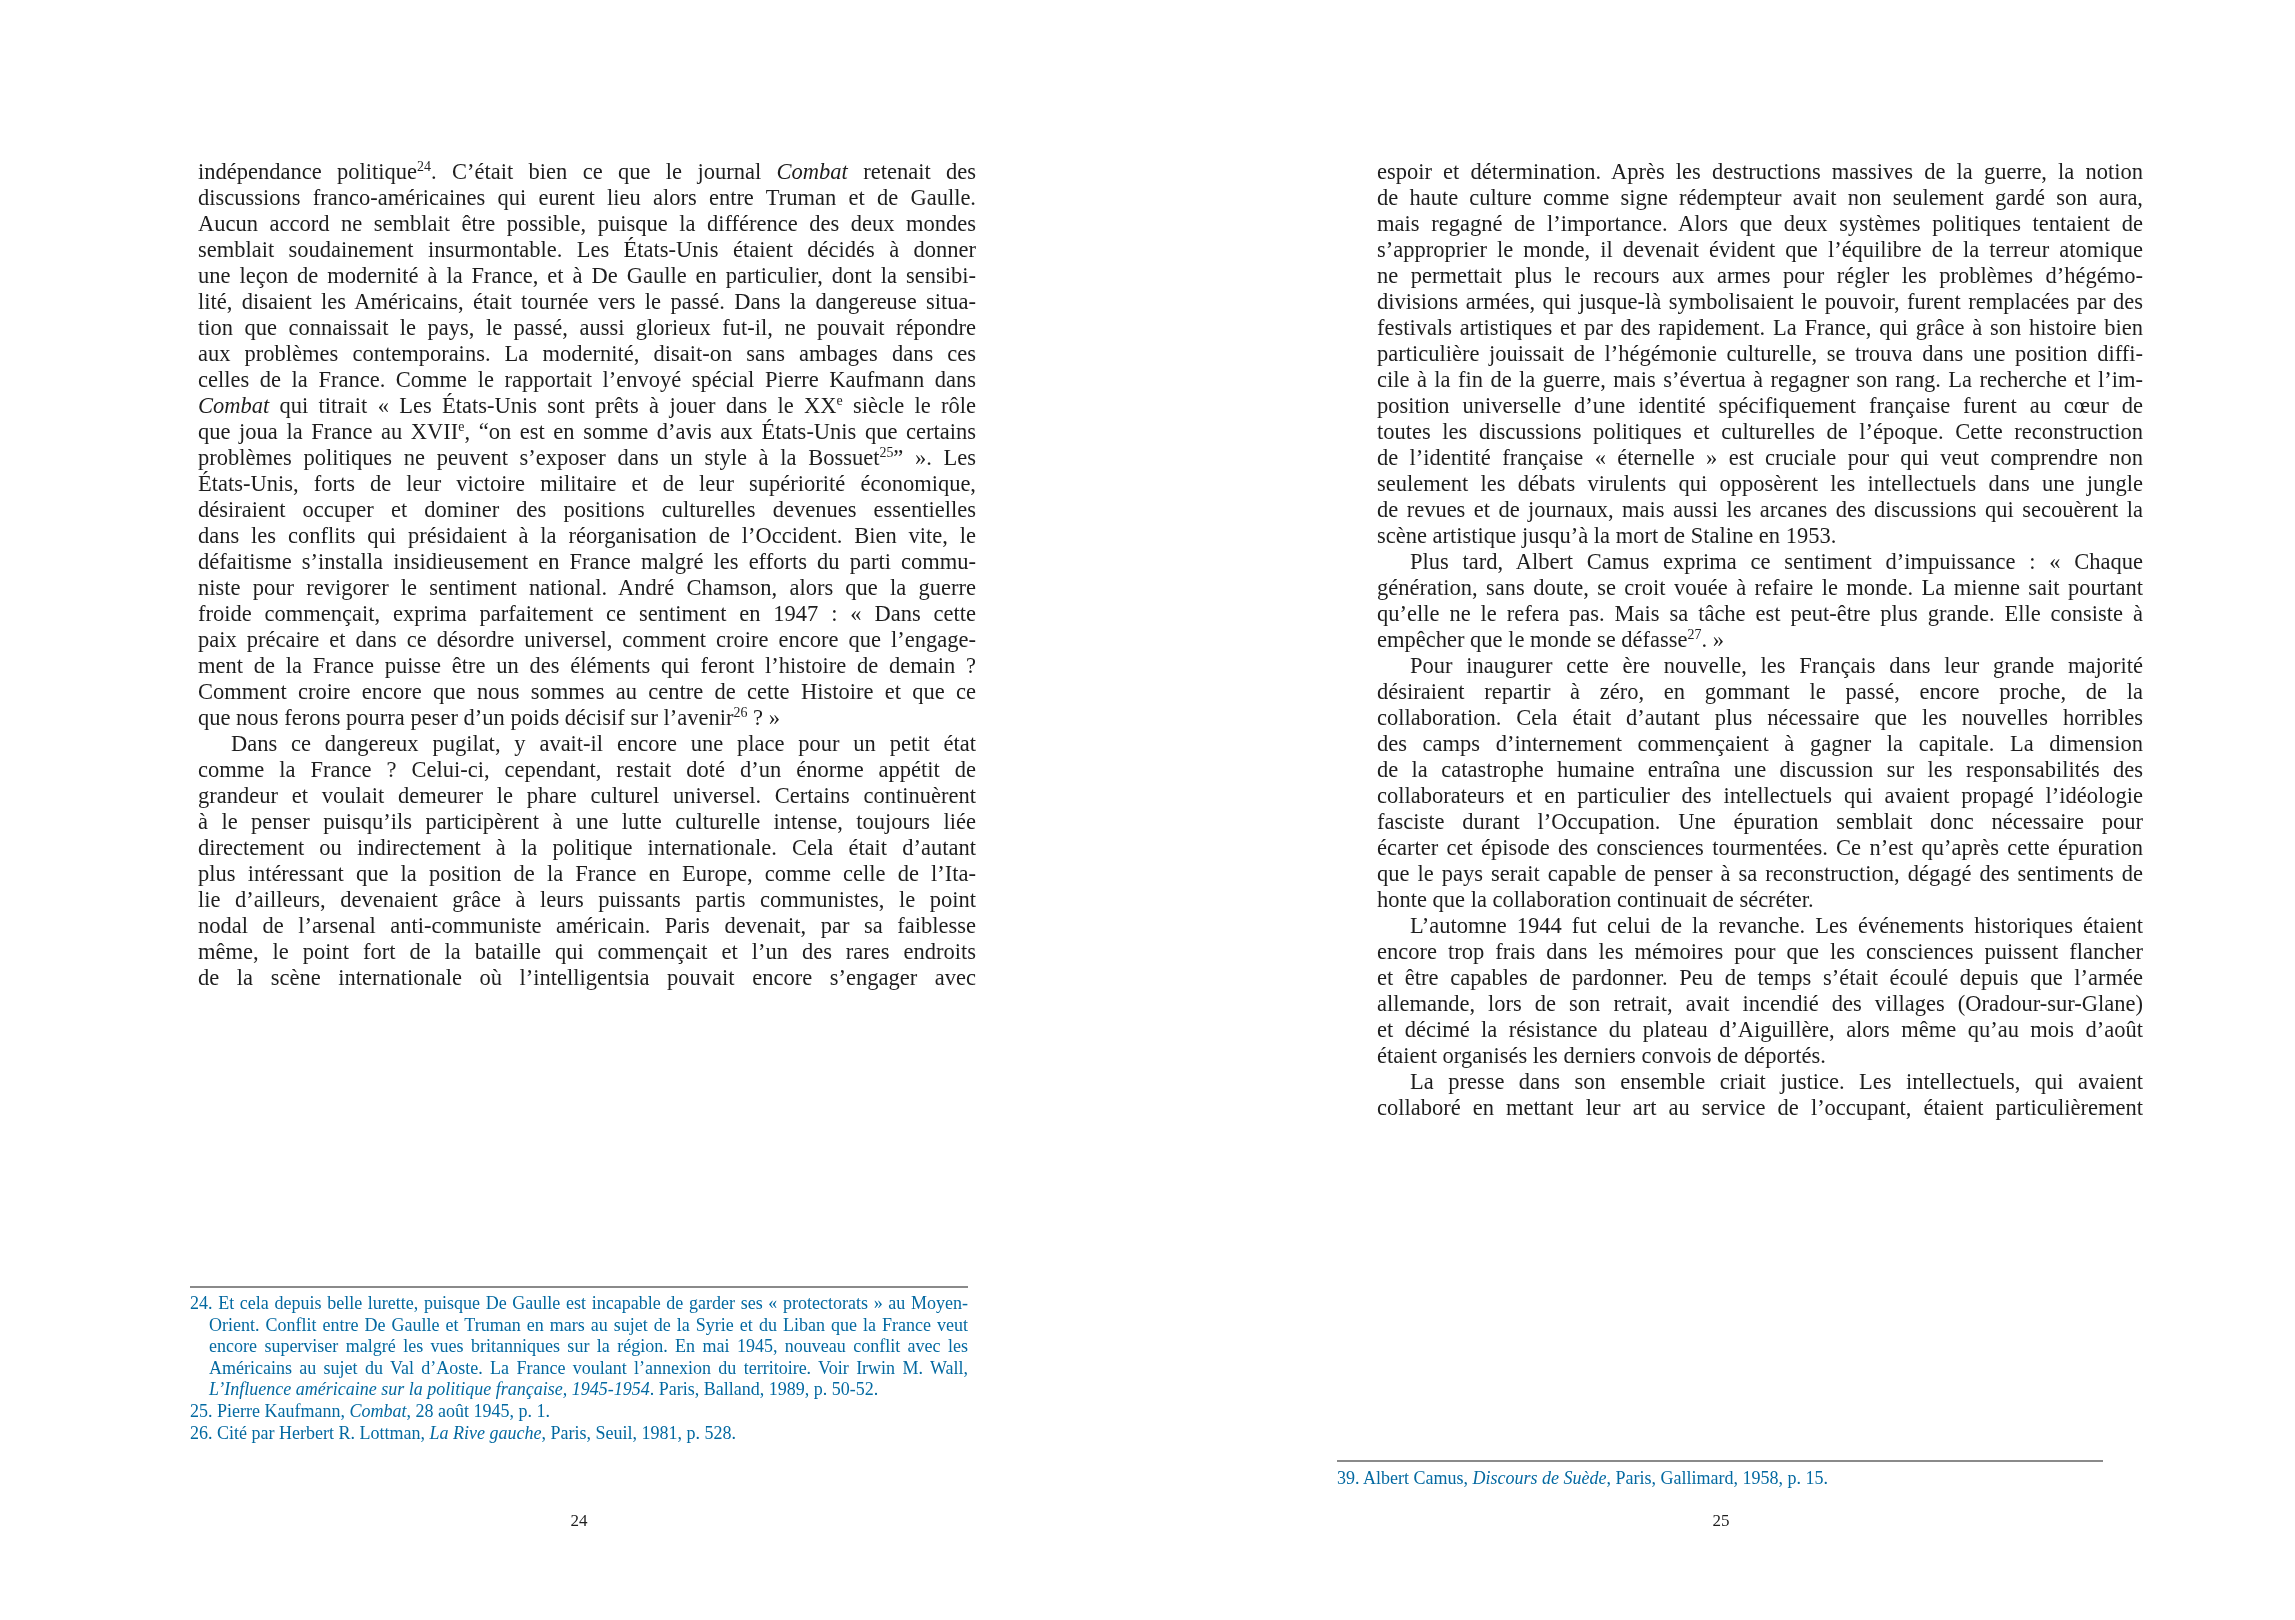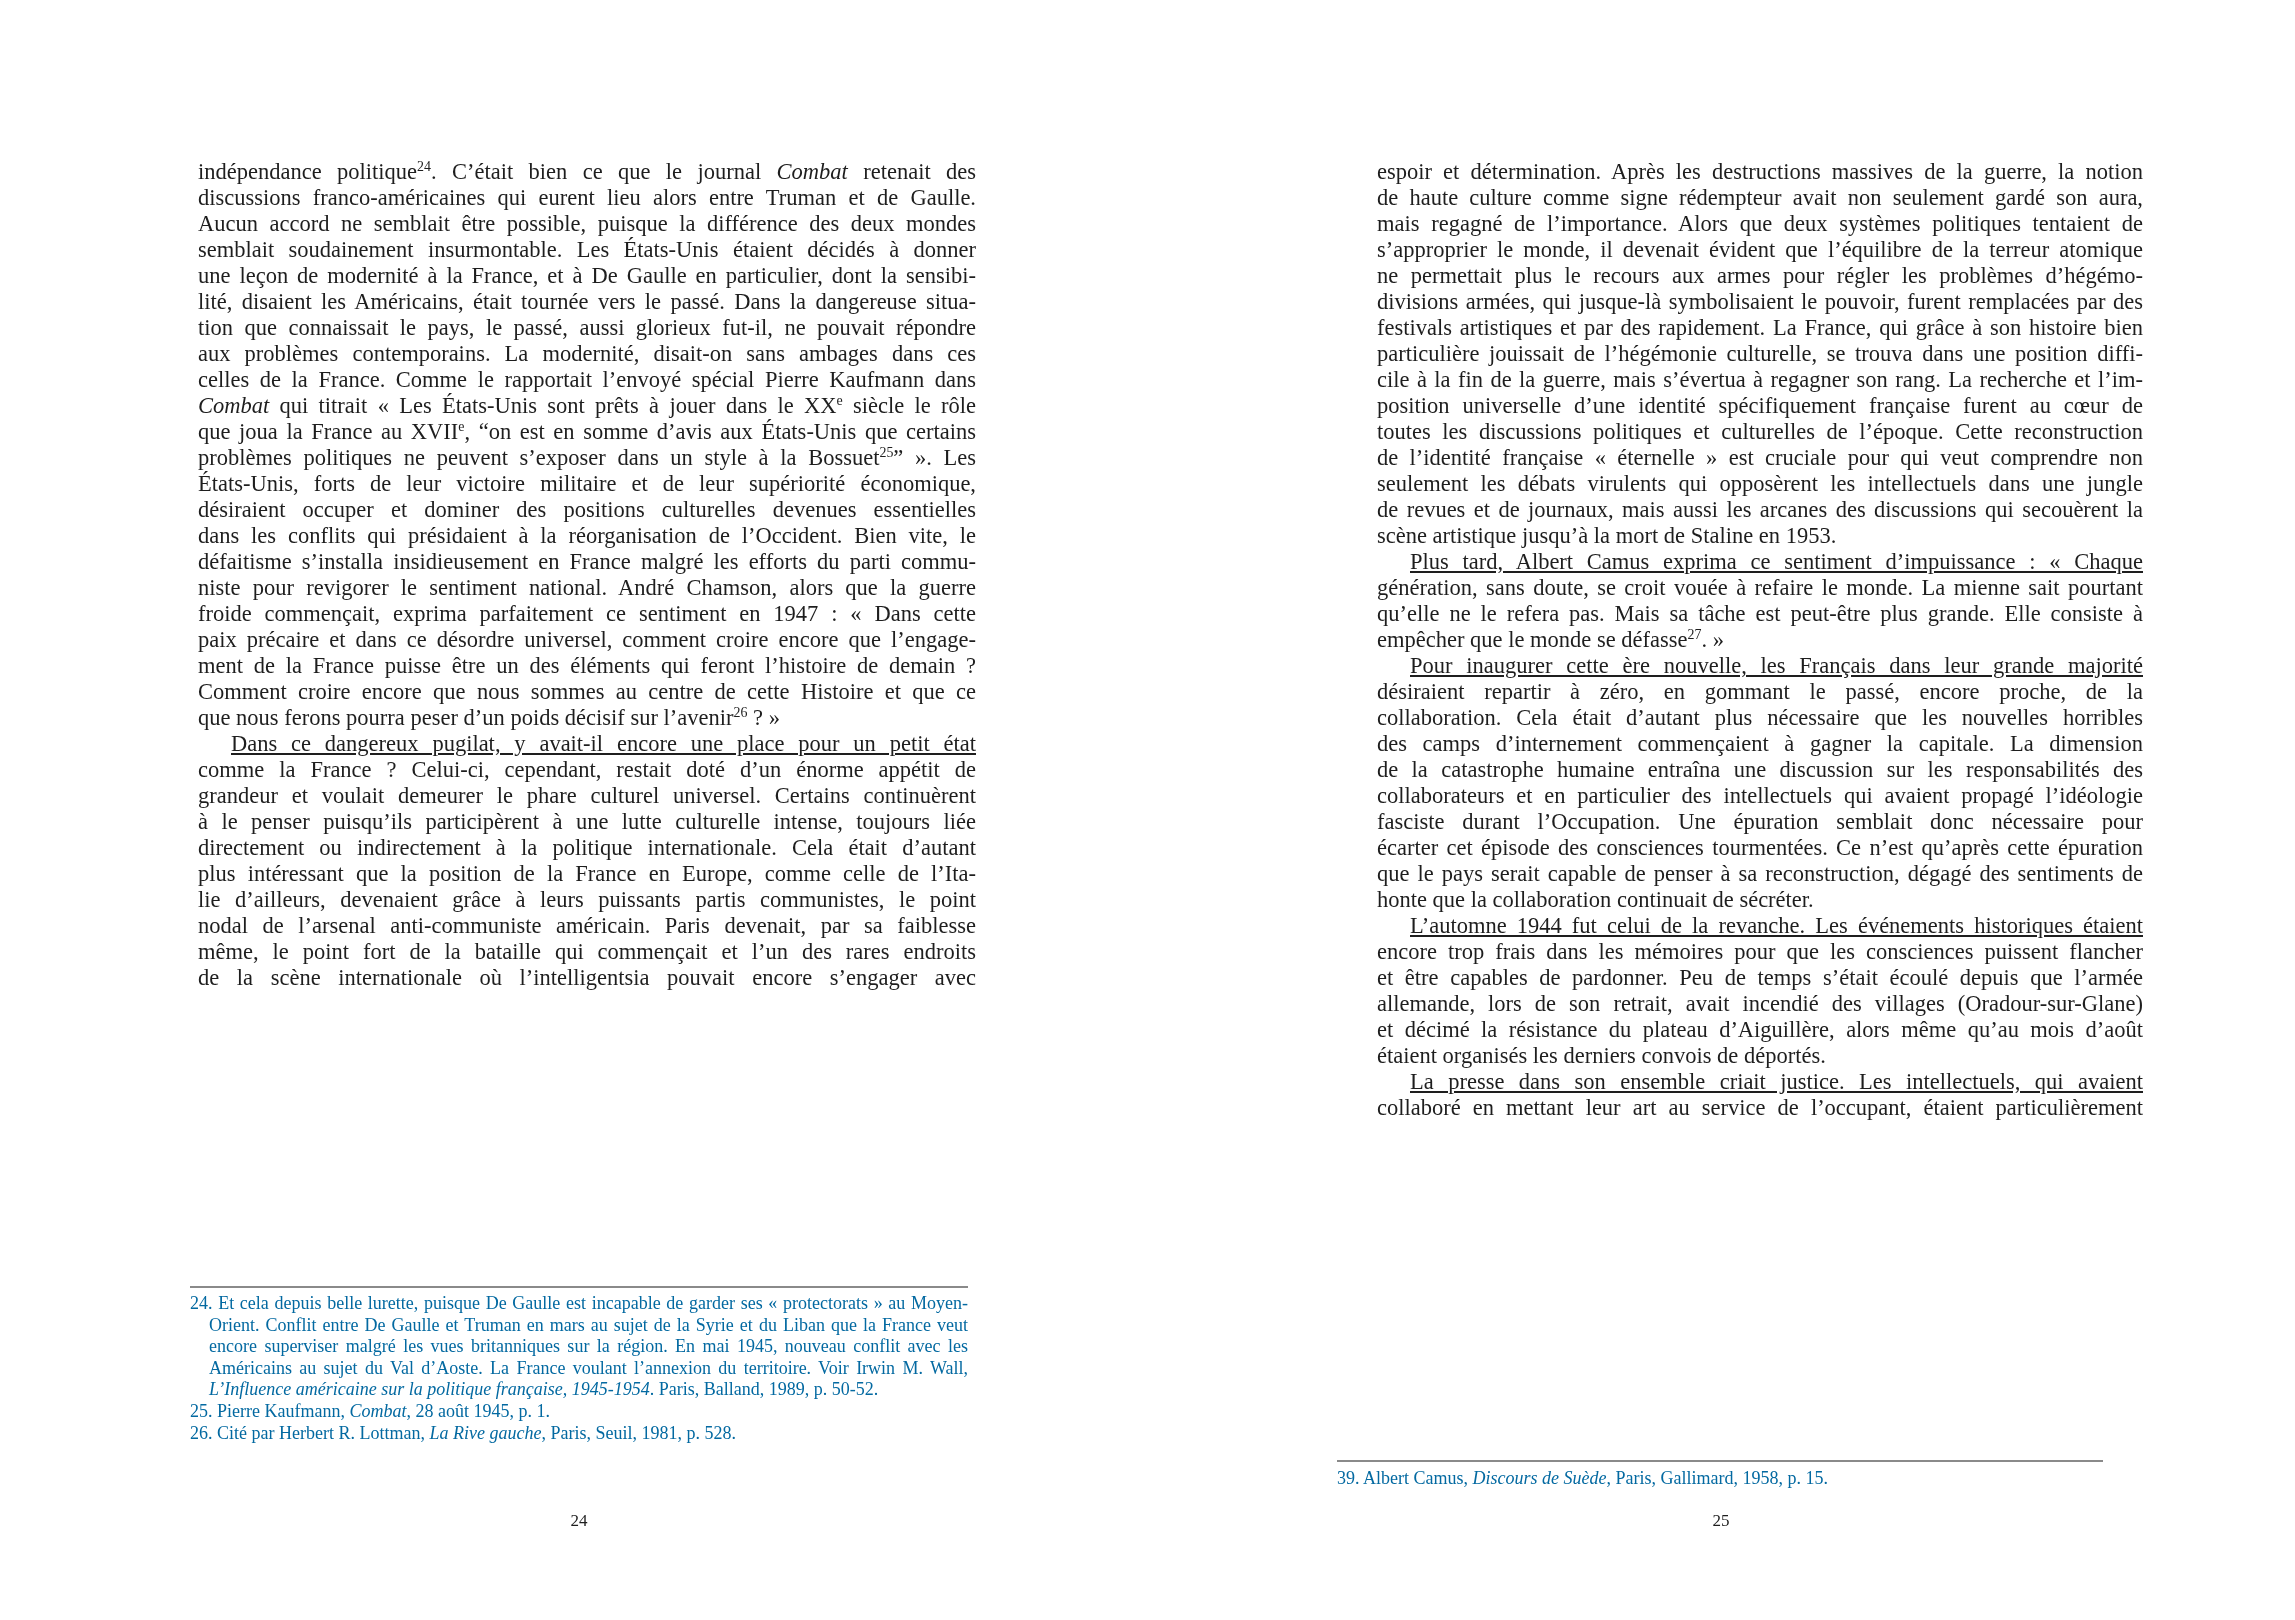--- a/index.html
+++ b/index.html
@@ -10,21 +10,21 @@
   .text-block {
     position: absolute; top: 159px;
     font-family: "Liberation Serif", "DejaVu Serif", serif;
     font-size: 22.5px; line-height: 26px;
     text-align: justify; hyphens: manual;
   }
   .page-left .text-block { left: 190px; width: 778px; margin-left: 8px; }
   .page-right .text-block { left: 202px; width: 766px; margin-left: 28px; }
   .line { display: block; text-align: justify; text-align-last: justify; white-space: nowrap; }
   .line.end { text-align-last: left; }
-  .line.first { padding-left: 33px; text-decoration: underline; }
+  .line.first { padding-left: 33px; }
   sup { font-size: 0.62em; line-height: 0; vertical-align: 0.55em; }
   em { font-style: italic; }
   .rule { position: absolute; height: 1.7px; background: #8a8a8a; }
   .page-left .rule { left: 190px; width: 778px; top: 1286px; }
   .page-right .rule { left: 190px; width: 766px; top: 1460px; }
   .footnotes {
     position: absolute; font-family: "Liberation Serif", "DejaVu Serif", serif;
     font-size: 18px; line-height: 21.6px; color: #0369a1;
   }
   .page-left .footnotes { left: 190px; width: 778px; top: 1293px; }

